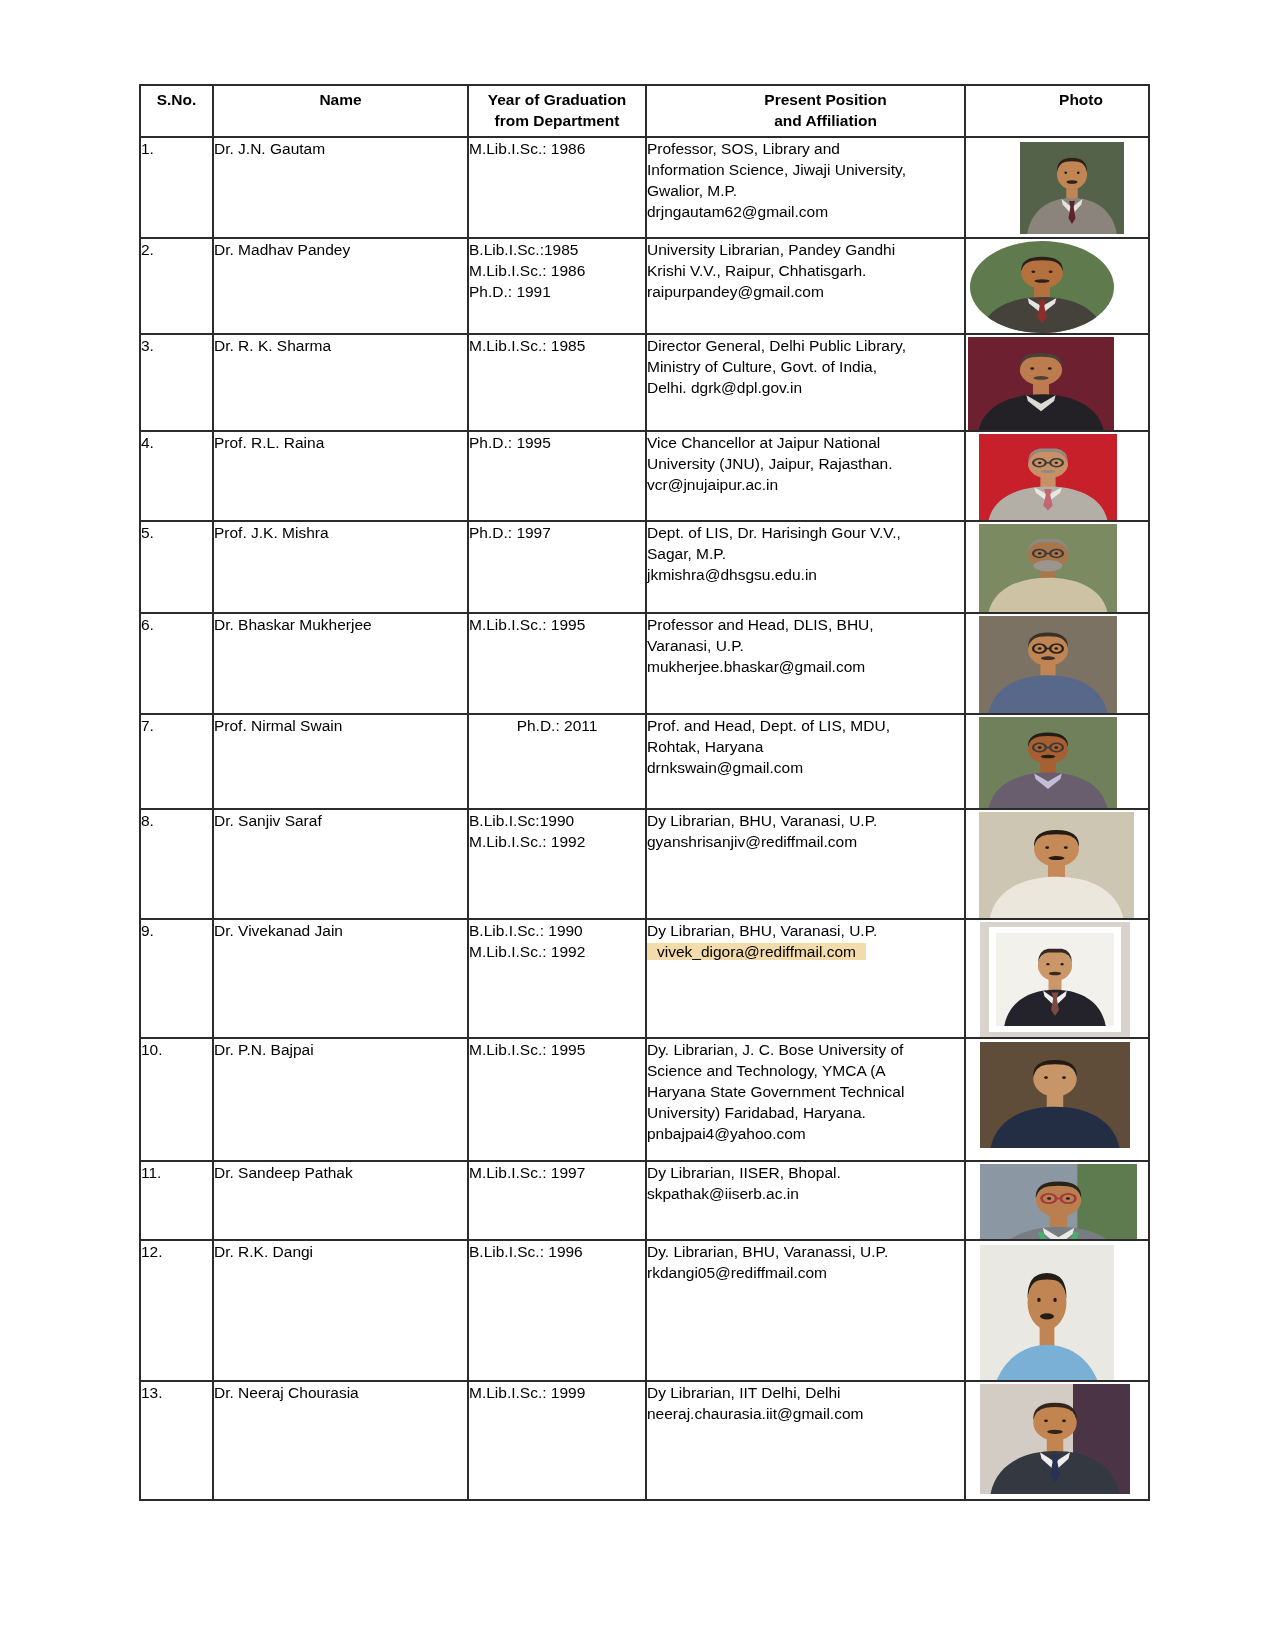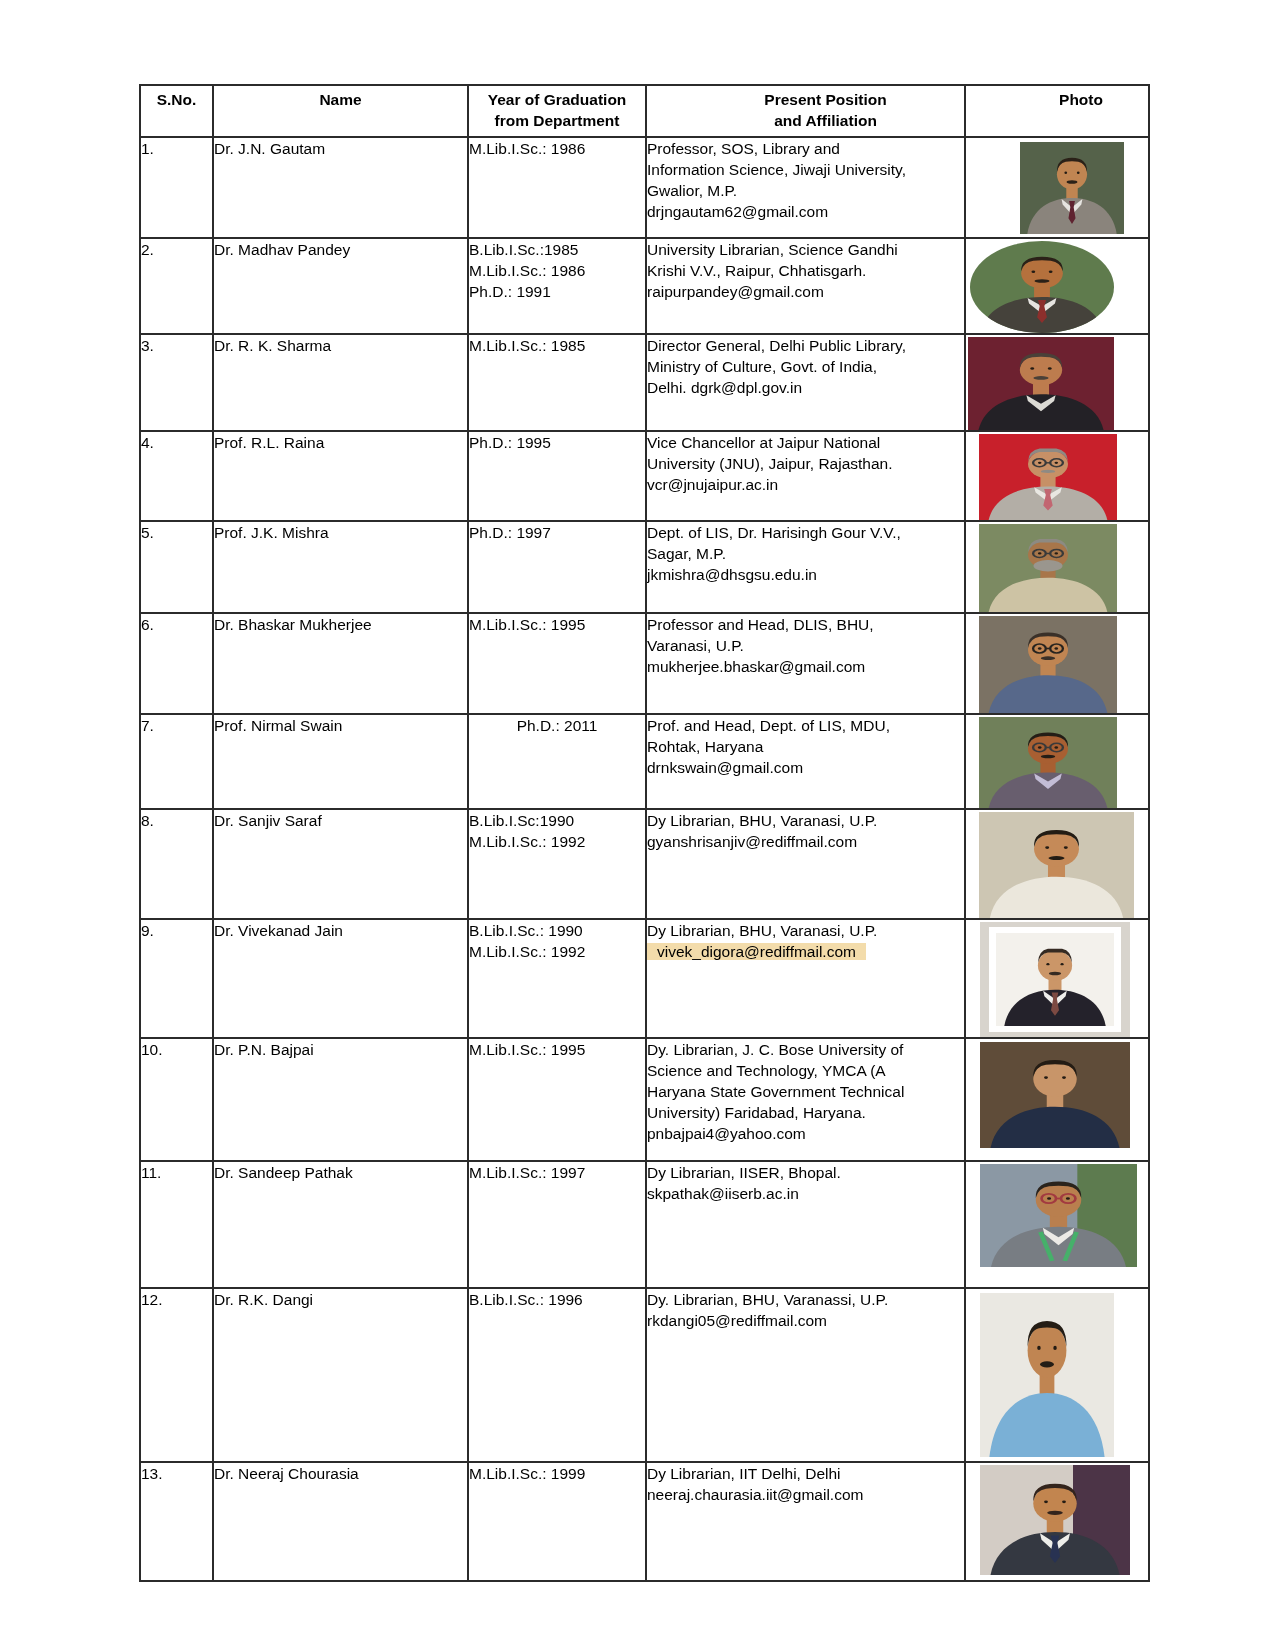--- a/index.html
+++ b/index.html
@@ -97,21 +97,21 @@
           </td>
           <td class="txt">
             <div class="line">Dr. Madhav Pandey</div>
           </td>
           <td class="txt">
             <div class="line">B.Lib.I.Sc.:1985</div>
             <div class="line">M.Lib.I.Sc.: 1986</div>
             <div class="line">Ph.D.: 1991</div>
           </td>
           <td class="txt">
-            <div class="line">University Librarian, Science Gandhi</div>
+            <div class="line">University Librarian, Pandey Gandhi</div>
             <div class="line">Krishi V.V., Raipur, Chhatisgarh.</div>
             <div class="line">raipurpandey@gmail.com</div>
           </td>
           <td class="photo-cell">
             <div class="photo" style="left: 4px; top: 2px; width: 144px; height: 92px; background: rgb(255, 255, 255);">
               <div style="position: absolute; inset: 0px; border-radius: 50%; overflow: hidden;">
                 <svg viewBox="0 0 100 100" preserveAspectRatio="none" width="100%" height="100%">
                   <rect width="100" height="100" fill="#5f7b4d"></rect>
                   <rect x="44.5" y="44" width="11" height="18" fill="#b5713d"></rect>
                   <path d="M7,100 C11,72 30,61 50,61 C70,61 89,72 93,100 Z" fill="#45423b"></path>
@@ -391,21 +391,21 @@
                 <rect x="44.5" y="44" width="11" height="18" fill="#c89569"></rect>
                 <path d="M7,100 C11,72 30,61 50,61 C70,61 89,72 93,100 Z" fill="#232e45"></path>
                 <ellipse cx="50" cy="35" rx="14.5" ry="16.5" fill="#c89569"></ellipse>
                 <path d="M35.5,33 Q35,17 50,17 Q65,17 64.5,33 Q63,23 56,21.5 Q50,20.5 44,21.5 Q37,23 35.5,33 Z" fill="#241c14"></path>
                 <circle cx="44" cy="33.5" r="1.3" fill="#241c14"></circle>
                 <circle cx="56" cy="33.5" r="1.3" fill="#241c14"></circle>
               </svg>
             </div>
           </td>
         </tr>
-        <tr style="height: 127px;">
+        <tr style="height: 79px;">
           <td class="txt sno">
             <div class="line">11.</div>
           </td>
           <td class="txt">
             <div class="line">Dr. Sandeep Pathak</div>
           </td>
           <td class="txt">
             <div class="line">M.Lib.I.Sc.: 1997</div>
           </td>
           <td class="txt">
@@ -428,21 +428,21 @@
                 <circle cx="56" cy="33.5" r="1.3" fill="#241c14"></circle>
                 <g fill="none" stroke="#a23a40" stroke-width="1.7">
                   <circle cx="43.8" cy="33.5" r="4.6"></circle>
                   <circle cx="56.2" cy="33.5" r="4.6"></circle>
                   <path d="M48.4,33.5 L51.6,33.5"></path>
                 </g>
               </svg>
             </div>
           </td>
         </tr>
-        <tr style="height: 174px;">
+        <tr style="height: 141px;">
           <td class="txt sno">
             <div class="line">12.</div>
           </td>
           <td class="txt">
             <div class="line">Dr. R.K. Dangi</div>
           </td>
           <td class="txt year-right">
             <div class="line">B.Lib.I.Sc.: 1996</div>
           </td>
           <td class="txt">

